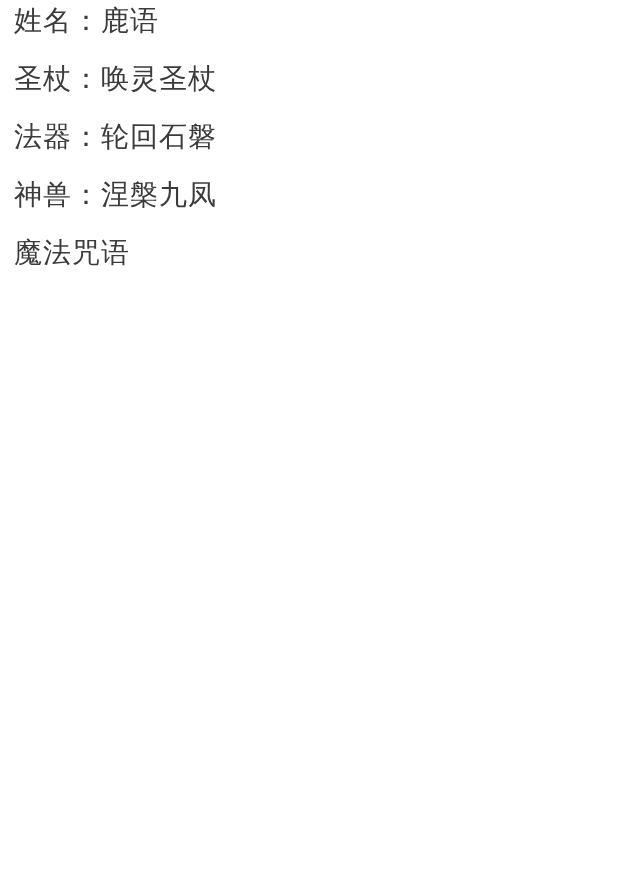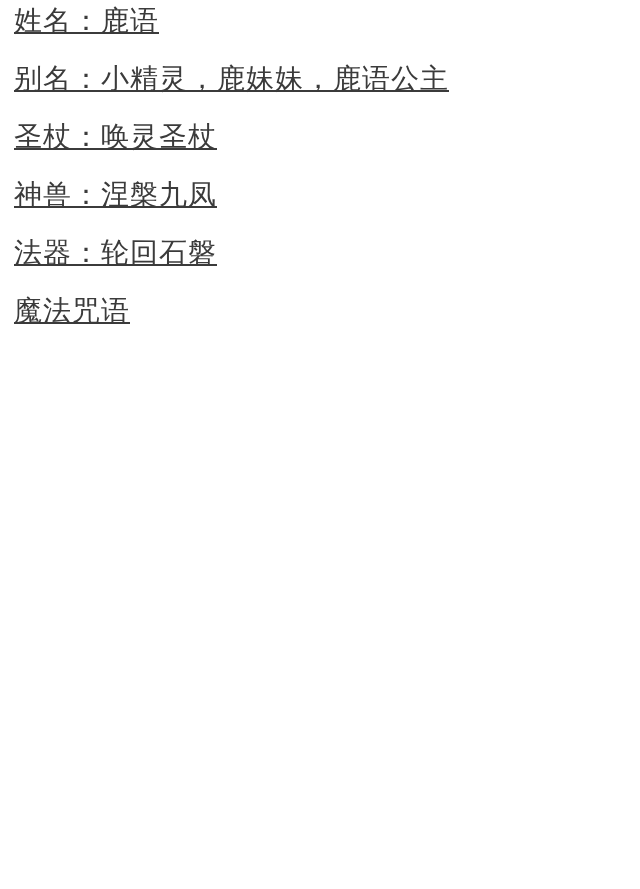--- a/index.html
+++ b/index.html
@@ -20,29 +20,27 @@
     font-size: 28px;
     line-height: 42px;
     font-weight: 400;
     color: #3b3b3b;
     text-align: left;
   }
   .para {
     margin: 0 0 16px 0;
     white-space: pre; 
     letter-spacing: 1px;
-    text-decoration: underline;
   }
   .para:last-child {
     margin-bottom: 0;
   }
 </style>
 </head>
 <body>
 
 <main class="doc">
   <p class="para">姓名：鹿语</p>
-  <p class="para">别名：小精灵，鹿妹妹，鹿语公主</p>
   <p class="para">圣杖：唤灵圣杖</p>
+  <p class="para">法器：轮回石磐</p>
   <p class="para">神兽：涅槃九凤</p>
-  <p class="para">法器：轮回石磐</p>
   <p class="para">魔法咒语</p>
 </main>
 
 </body></html>

